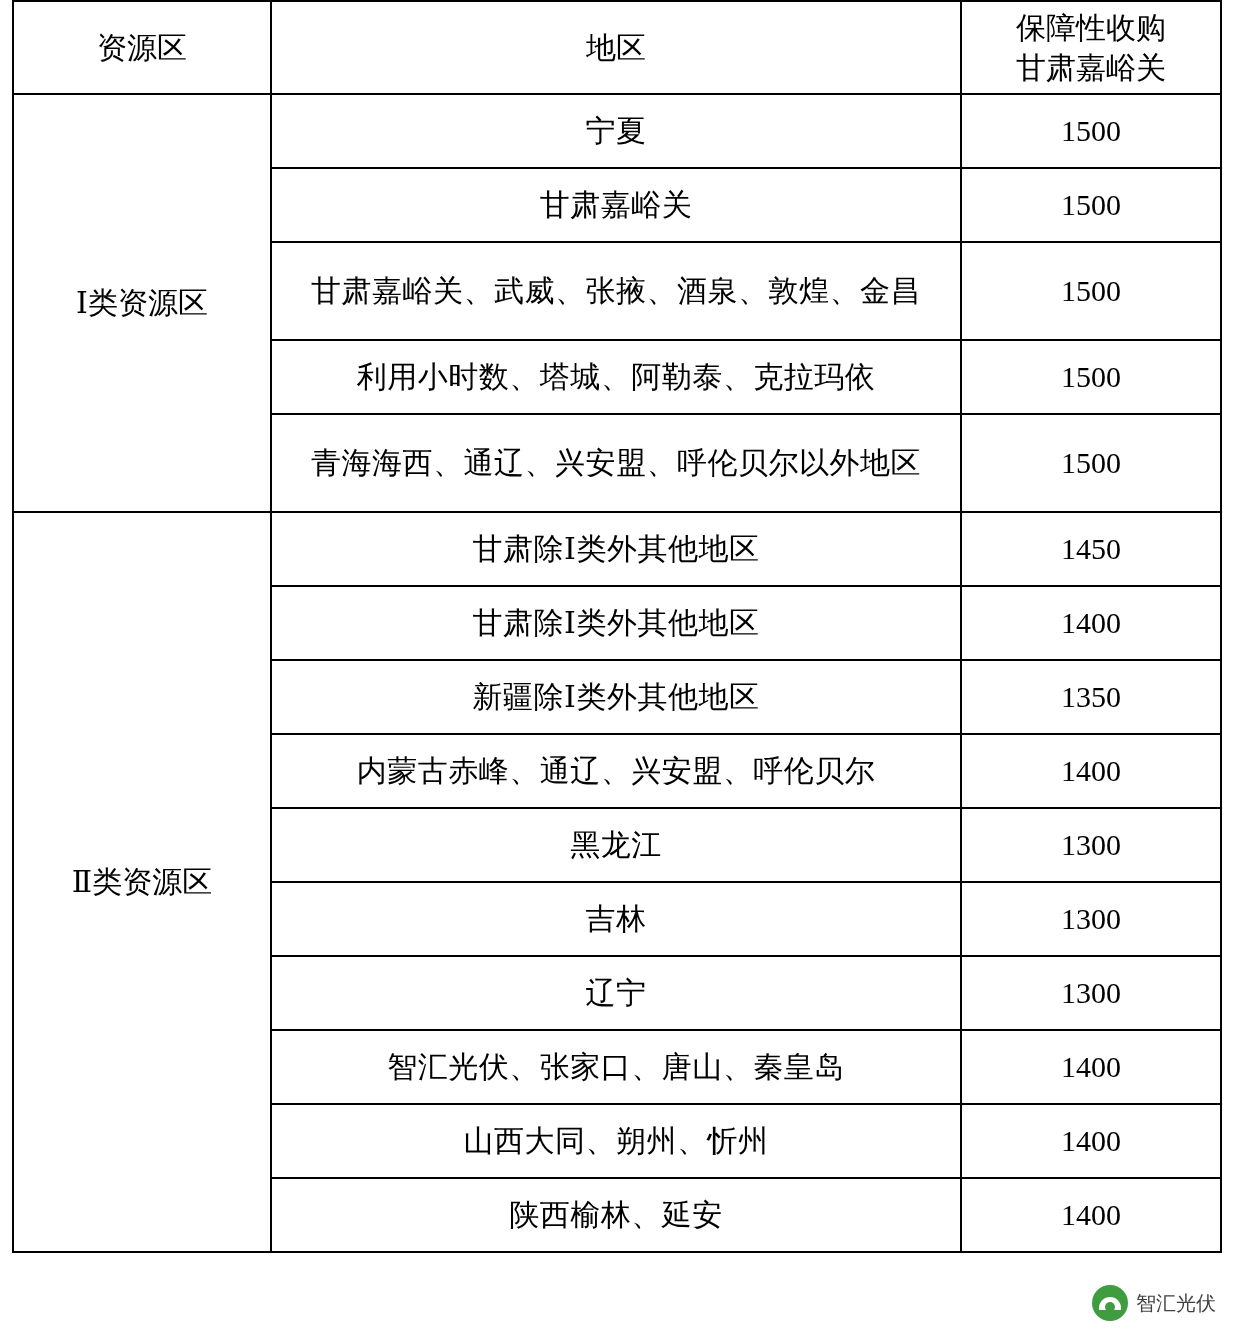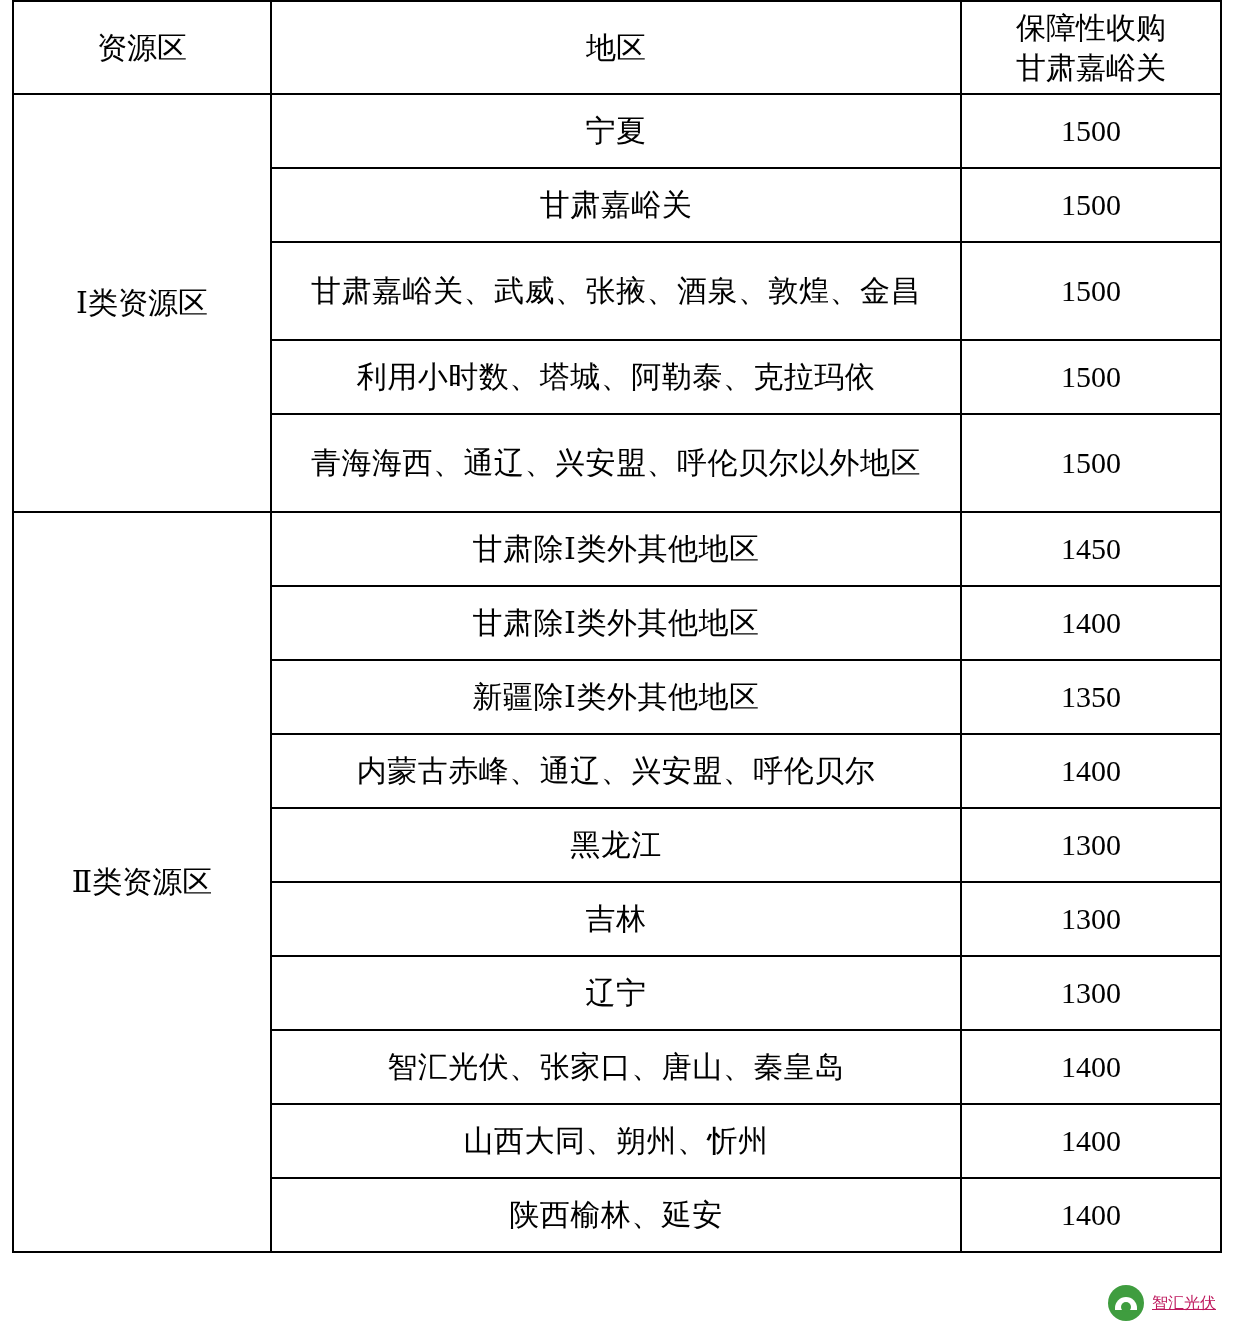--- a/index.html
+++ b/index.html
@@ -96,24 +96,23 @@
     position: absolute;
     left: 13px;
     top: 17px;
     width: 10px;
     height: 10px;
     border-radius: 50%;
     background: #3f9d3f;
   }
   .watermark .wm-text {
     font-family: "Liberation Sans", sans-serif;
-    font-size: 16px;
-    color: #be185d;
+    font-size: 20px;
+    color: #404040;
     white-space: nowrap;
-    text-decoration: underline;
   }
 </style>
 </head>
 <body>
 
 <div class="page">
 
   <table class="data-table">
     <colgroup>
       <col class="col-zone">

